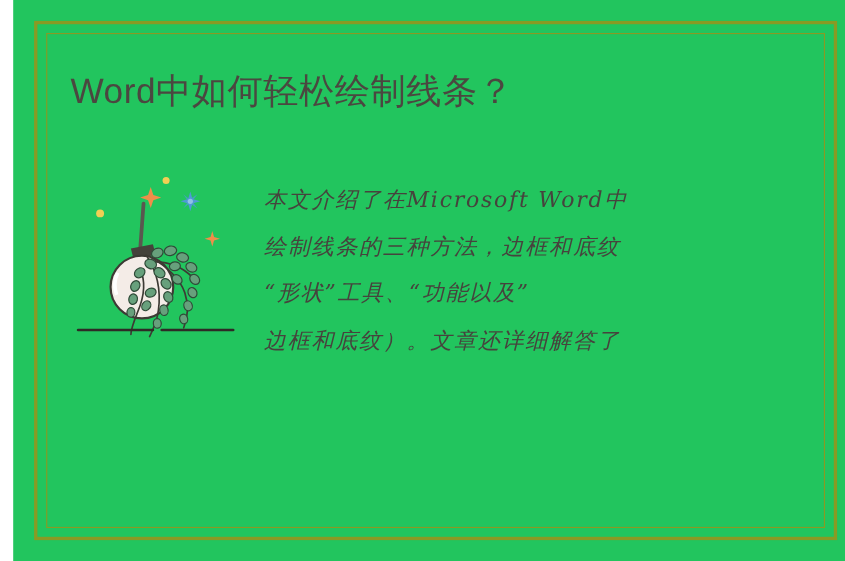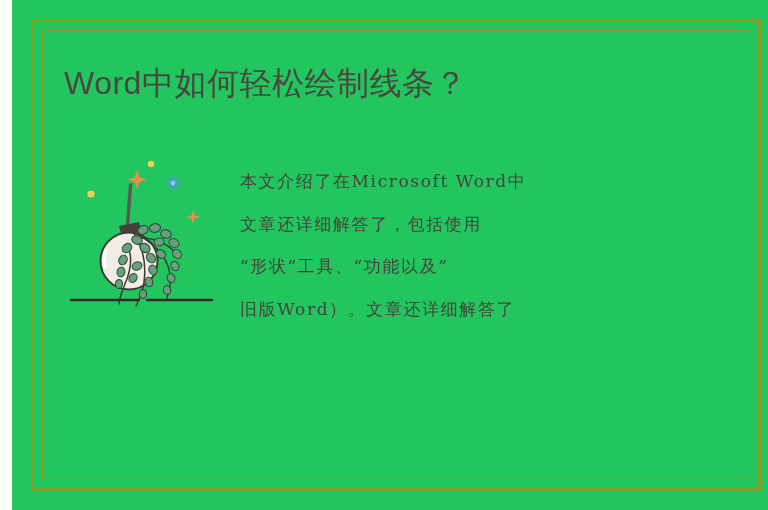--- a/index.html
+++ b/index.html
@@ -71,26 +71,27 @@
   #illustration svg { display: block; }
 
   
   #summary {
     position: absolute;
     left: 228px;
     top: 160px;
     width: 430px;
   }
   .sum-line {
-    font-size: 17px;
+    font-size: 20px;
     line-height: 42.5px;
     color: #46433d;
     letter-spacing: 1.6px;
     white-space: nowrap;
     font-family: "DejaVu Serif", "Liberation Serif", serif;
+    font-style: italic;
   }
 </style>
 </head>
 <body>
 
 <div id="card">
 
   <div id="frame-outer"></div>
   <div id="frame-inner"></div>
 
@@ -153,18 +154,18 @@
 
       <g stroke="#2e2b26" stroke-width="2.4" stroke-linecap="round">
         <line x1="4" y1="152" x2="72" y2="152"></line>
         <line x1="80" y1="152" x2="145" y2="152"></line>
       </g>
     </svg>
   </div>
 
   <div id="summary">
     <div class="sum-line">本文介绍了在Microsoft Word中</div>
-    <div class="sum-line">文章还详细解答了，包括使用</div>
+    <div class="sum-line">绘制线条的三种方法，边框和底纹</div>
     <div class="sum-line">“形状”工具、“功能以及”</div>
-    <div class="sum-line">旧版Word）。文章还详细解答了</div>
+    <div class="sum-line">边框和底纹）。文章还详细解答了</div>
   </div>
 
 </div>
 
 </body></html>

